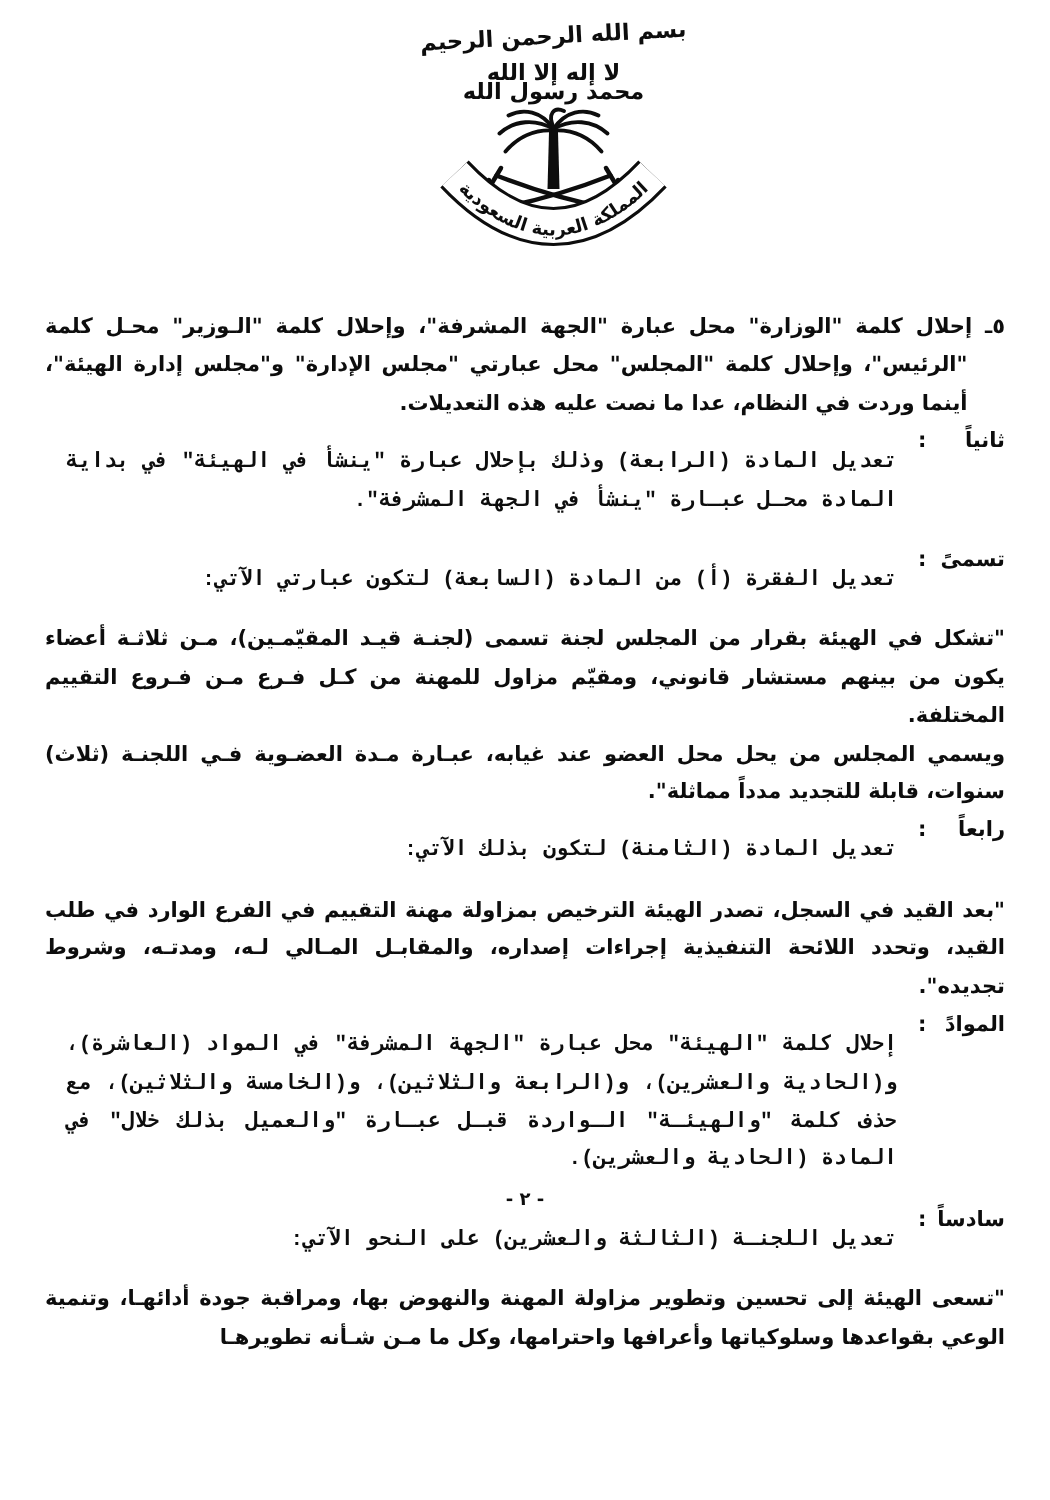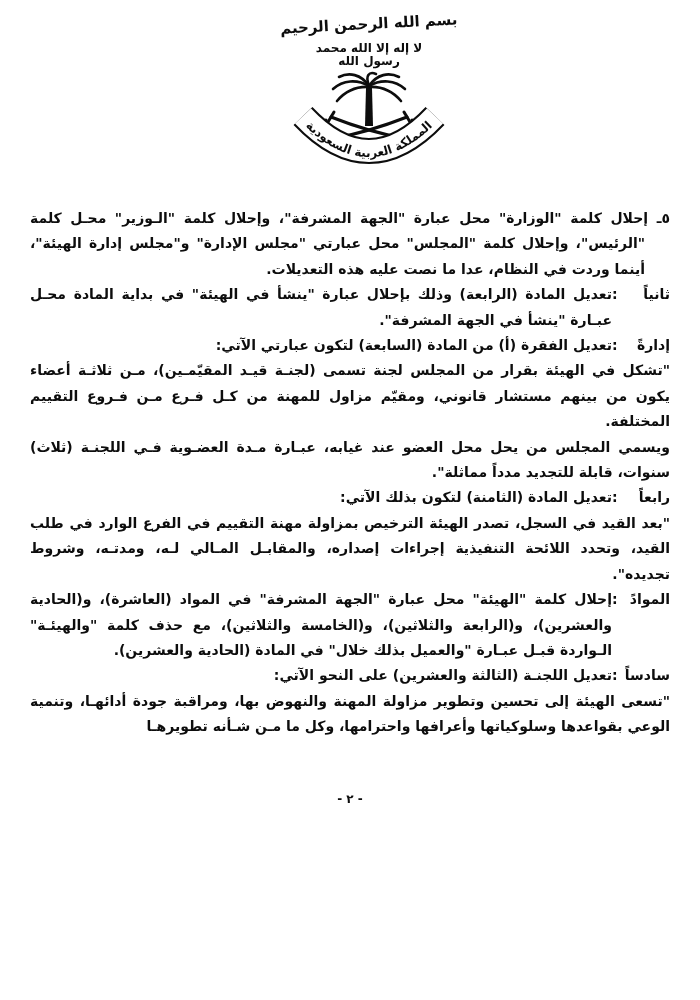--- a/index.html
+++ b/index.html
@@ -8,35 +8,35 @@
     background:#ffffff;color:#0d0d0d;overflow:hidden;
     font-family:"DejaVu Sans",sans-serif;
   }
   
   .hdr{position:absolute;top:14px;left:19px;width:700px;text-align:center;}
   .bismillah{
     display:inline-block;font-size:15px;font-weight:bold;
     transform:rotate(-3deg);letter-spacing:1px;
   }
   .shahada{
-    margin:9px auto 0;max-width:130px;font-size:12px;font-weight:bold;
+    margin:9px auto 0;max-width:130px;font-size:15px;font-weight:bold;
     line-height:13px;letter-spacing:0.5px;
   }
   .emblem{display:block;margin:2px auto 0;}
   
   .doc{
     position:absolute;top:206px;right:30px;width:640px;
     font-size:14px;font-weight:bold;line-height:25.4px;
     text-align:justify;
   }
   .doc p{margin:0;}
   .item5{margin-left:22px;padding-right:25px;text-indent:-25px;margin-right:23px;}
   .sec{display:flex;}
   .sec .lbl{flex:0 0 58px;display:flex;justify-content:space-between;align-items:flex-start;}
-  .sec .txt{flex:1;margin:0;text-align:justify;}
+  .sec .txt{flex:1;margin:14px;text-align:justify;font-family:Liberation Mono, monospace;}
   .quote{margin-right:58px;}
   .subitem{margin-right:80px;}
   
   .pagenum{
     position:absolute;top:792px;left:0;width:700px;text-align:center;
     font-size:12px;font-weight:bold;letter-spacing:2px;
   }
 </style>
 </head>
 <body>
@@ -89,21 +89,21 @@
     <div class="sec">
       <div class="lbl">
         <span>ثانياً</span>
           <span>:</span>
       </div>
       <p class="txt">تعديل المادة (الرابعة) وذلك بإحلال عبارة "ينشأ في الهيئة" في بداية المادة محـل عبـارة "ينشأ في الجهة المشرفة".</p>
     </div>
 
     <div class="sec">
       <div class="lbl">
-        <span>إدارةً</span>
+        <span>تسمىً</span>
           <span>:</span>
       </div>
       <p class="txt">تعديل الفقرة (أ) من المادة (السابعة) لتكون عبارتي الآتي:</p>
     </div>
 
     <p class="quote">"تشكل في الهيئة بقرار من المجلس لجنة تسمى (لجنـة قيـد المقيّمـين)، مـن ثلاثـة أعضاء يكون من بينهم مستشار قانوني، ومقيّم مزاول للمهنة من كـل فـرع مـن فـروع التقييم المختلفة.</p>
     <p class="quote">ويسمي المجلس من يحل محل العضو عند غيابه، عبـارة مـدة العضـوية فـي اللجنـة (ثلاث) سنوات، قابلة للتجديد مدداً مماثلة".</p>
 
     <div class="sec">
       <div class="lbl">

